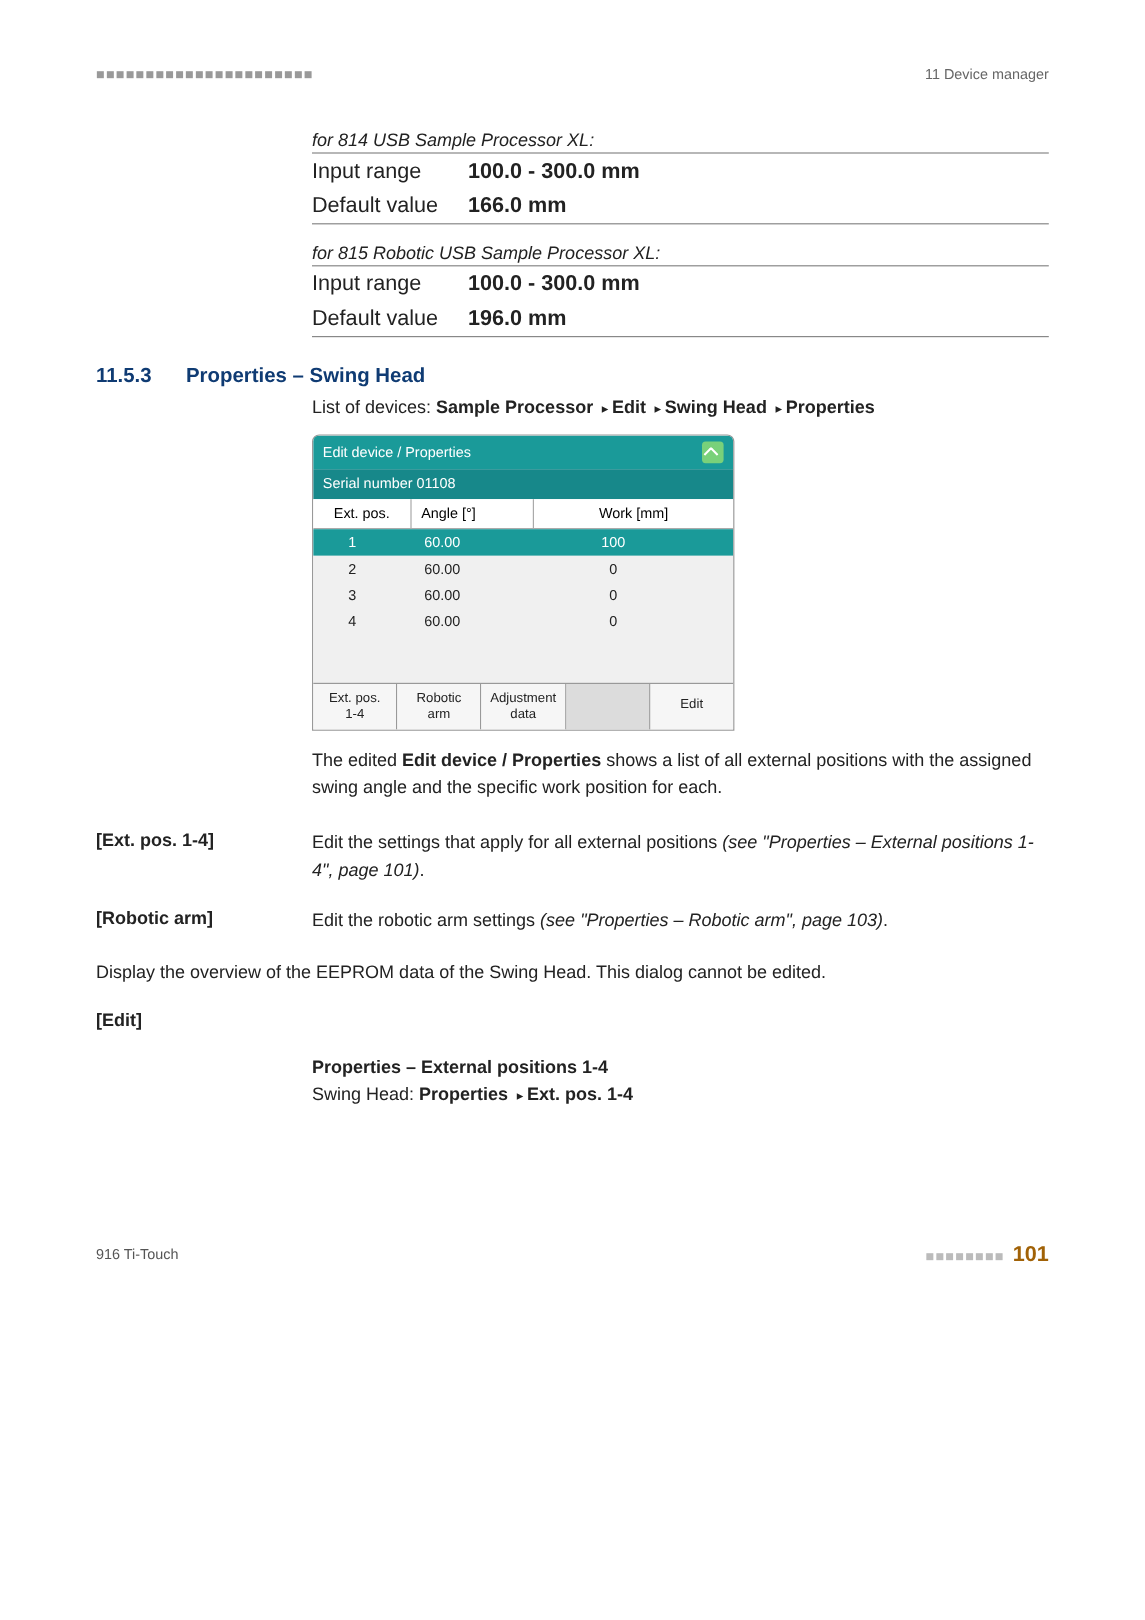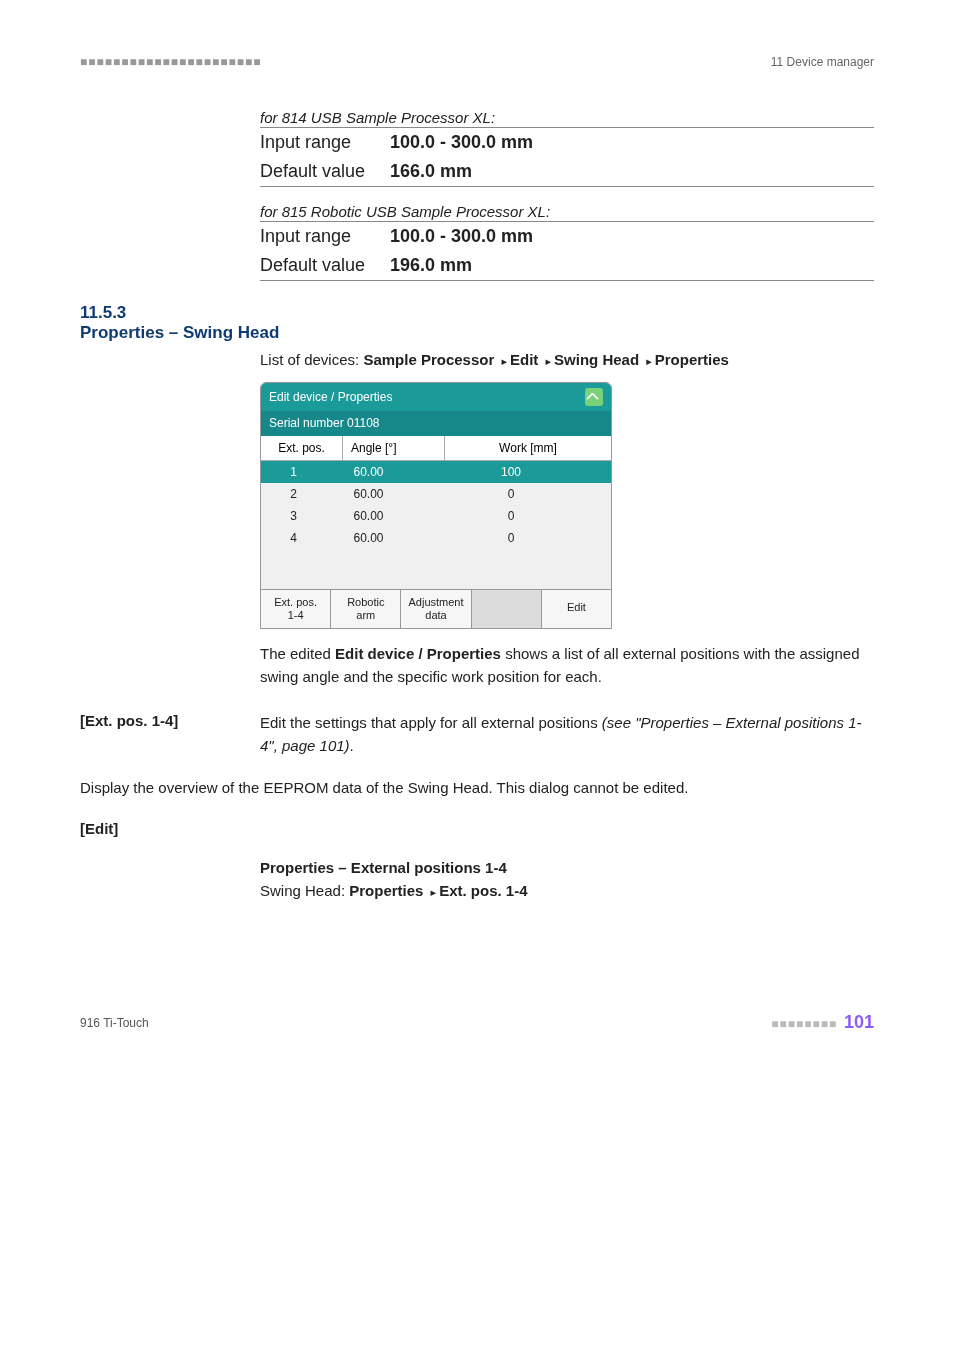--- a/index.html
+++ b/index.html
@@ -50,21 +50,20 @@
   }
   .bold {
     font-weight: bold;
   }
   .section-head {
     display: flex;
     font-weight: bold;
     color: #0f3b73;
     font-size: 17px;
     margin: 22px 0 8px 0;
-    flex-direction: column;
   }
   .section-head .num {
     width: 75px;
   }
   .breadcrumb {
     font-size: 15px;
     margin-bottom: 14px;
   }
   .screenshot {
     margin: 6px 0 14px 0;
@@ -181,21 +180,21 @@
     display: flex;
     justify-content: space-between;
     align-items: center;
     margin-top: 110px;
     font-size: 12px;
     color: #555;
   }
   .footer .pnum {
     font-size: 18px;
     font-weight: bold;
-    color: #8b5cf6;
+    color: #a16207;
   }
   .tri::before { content: "▸"; font-size: 11px; margin: 0 3px; }
 </style>
 </head>
 <body>
 
 <div class="page">
   <div class="header">
     <span class="dots">■■■■■■■■■■■■■■■■■■■■■■</span>
     <span>11 Device manager</span>
@@ -302,20 +301,26 @@
       <span>The edited </span><span class="bold">Edit device / Properties</span><span> shows a list of all external positions with the assigned swing angle and the specific work position for each.</span>
     </div>
 
     <div class="hang">
       <div class="label">[Ext. pos. 1-4]</div>
       <div class="txt">
         <span>Edit the settings that apply for all external positions </span><span class="italic">(see "Properties – External positions 1-4", page 101)</span><span>.</span>
       </div>
     </div>
 
+    <div class="hang">
+      <div class="label">[Robotic arm]</div>
+      <div class="txt">
+        <span>Edit the robotic arm settings </span><span class="italic">(see "Properties – Robotic arm", page 103)</span><span>.</span>
+      </div>
+    </div>
 
     <div class="hang">
       <div class="txt">
         <span>Display the overview of the EEPROM data of the Swing Head. This dialog cannot be edited.</span>
       </div>
     </div>
 
     <div class="hang">
       <div class="label">[Edit]</div>
     </div>

